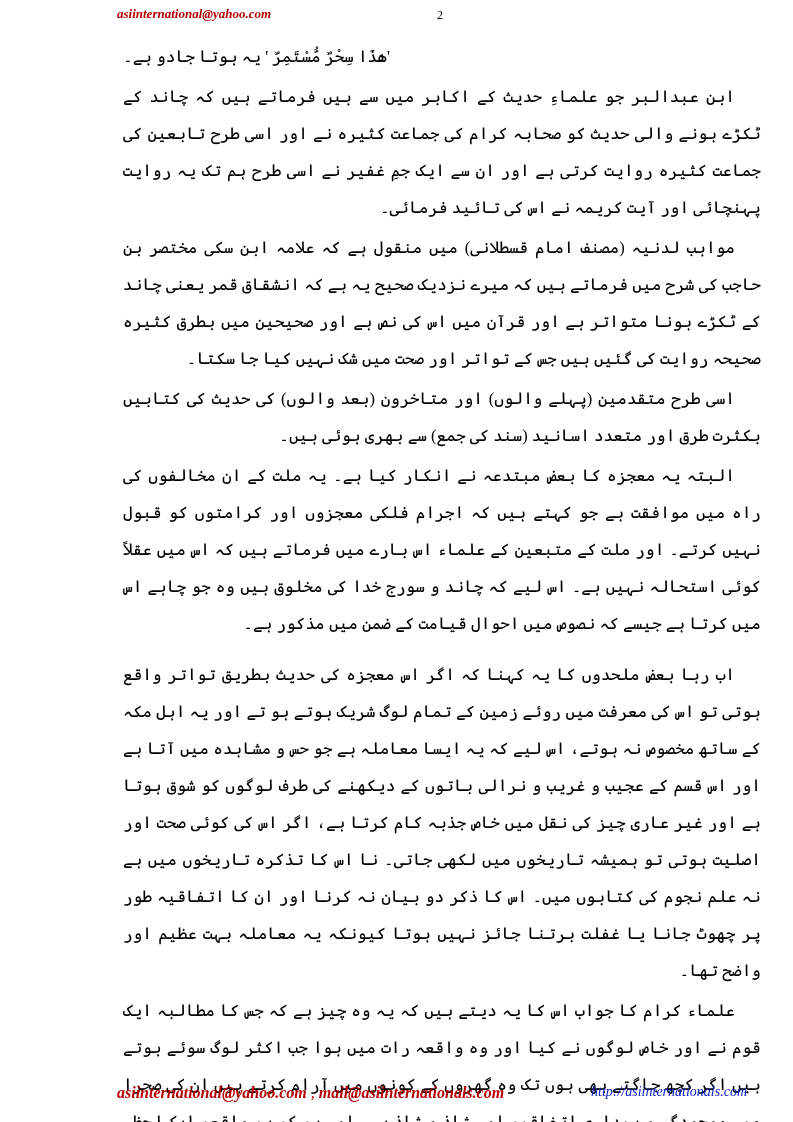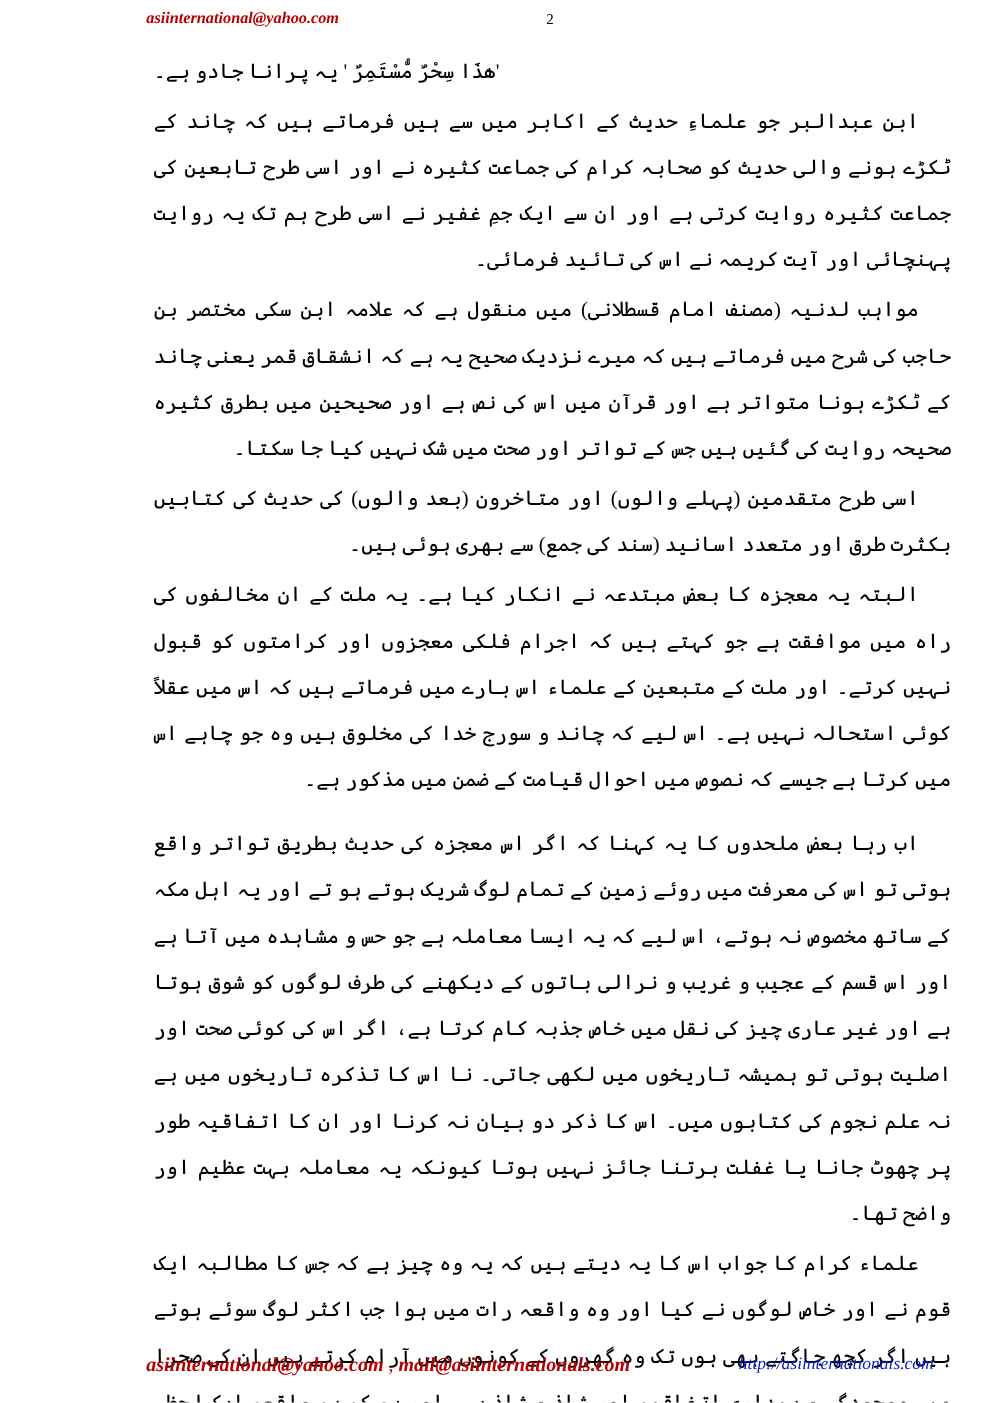--- a/index.html
+++ b/index.html
@@ -112,21 +112,21 @@
 </head>
 <body>
 
 <div class="page">
 
   <div class="hdr-email">asiinternational@yahoo.com</div>
   <div class="hdr-pageno">2</div>
 
   <div class="content">
 
-    <p class="para first-line-left">'ھٰذَا سِحْرٌ مُّسْتَمِرٌ ' یہ پرانا جادو ہے۔</p>
+    <p class="para first-line-left">'ھٰذَا سِحْرٌ مُّسْتَمِرٌ ' یہ ہوتا جادو ہے۔</p>
 
     <p class="para indent">ابن عبدالبر جو علماءِ حدیث کے اکابر میں سے ہیں فرماتے ہیں کہ چاند کے ٹکڑے ہونے والی حدیث کو صحابہ کرام کی جماعت کثیرہ نے اور اسی طرح تابعین کی جماعت کثیرہ روایت کرتی ہے اور ان سے ایک جمِ غفیر نے اسی طرح ہم تک یہ روایت پہنچائی اور آیت کریمہ نے اس کی تائید فرمائی۔</p>
 
     <p class="para indent">مواہب لدنیہ (مصنف امام قسطلانی) میں منقول ہے کہ علامہ ابن سکی مختصر بن حاجب کی شرح میں فرماتے ہیں کہ میرے نزدیک صحیح یہ ہے کہ انشقاق قمر یعنی چاند کے ٹکڑے ہونا متواتر ہے اور قرآن میں اس کی نص ہے اور صحیحین میں بطرق کثیرہ صحیحہ روایت کی گئیں ہیں جس کے تواتر اور صحت میں شک نہیں کیا جا سکتا۔</p>
 
     <p class="para indent">اسی طرح متقدمین (پہلے والوں) اور متاخرون (بعد والوں) کی حدیث کی کتابیں بکثرت طرق اور متعدد اسانید (سند کی جمع) سے بھری ہوئی ہیں۔</p>
 
     <p class="para indent">البتہ یہ معجزہ کا بعض مبتدعہ نے انکار کیا ہے۔ یہ ملت کے ان مخالفوں کی راہ میں موافقت ہے جو کہتے ہیں کہ اجرام فلکی معجزوں اور کرامتوں کو قبول نہیں کرتے۔ اور ملت کے متبعین کے علماء اس بارے میں فرماتے ہیں کہ اس میں عقلاً کوئی استحالہ نہیں ہے۔ اس لیے کہ چاند و سورج خدا کی مخلوق ہیں وہ جو چاہے اس میں کرتا ہے جیسے کہ نصوص میں احوال قیامت کے ضمن میں مذکور ہے۔</p>
 
     <p class="para indent gap">اب رہا بعض ملحدوں کا یہ کہنا کہ اگر اس معجزہ کی حدیث بطریق تواتر واقع ہوتی تو اس کی معرفت میں روئے زمین کے تمام لوگ شریک ہوتے ہو تے اور یہ اہل مکہ کے ساتھ مخصوص نہ ہوتے، اس لیے کہ یہ ایسا معاملہ ہے جو حس و مشاہدہ میں آتا ہے اور اس قسم کے عجیب و غریب و نرالی باتوں کے دیکھنے کی طرف لوگوں کو شوق ہوتا ہے اور غیر عاری چیز کی نقل میں خاص جذبہ کام کرتا ہے، اگر اس کی کوئی صحت اور اصلیت ہوتی تو ہمیشہ تاریخوں میں لکھی جاتی۔ نا اس کا تذکرہ تاریخوں میں ہے نہ علم نجوم کی کتابوں میں۔ اس کا ذکر دو بیان نہ کرنا اور ان کا اتفاقیہ طور پر چھوٹ جانا یا غفلت برتنا جائز نہیں ہوتا کیونکہ یہ معاملہ بہت عظیم اور واضح تھا۔</p>

